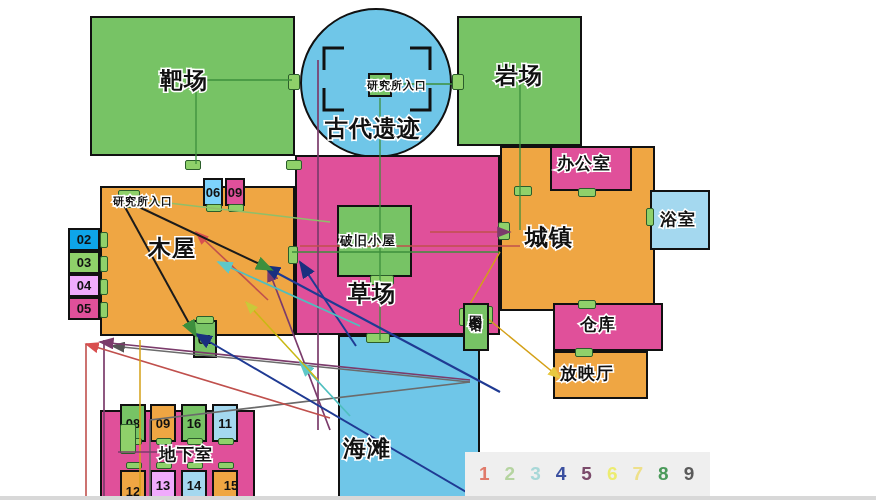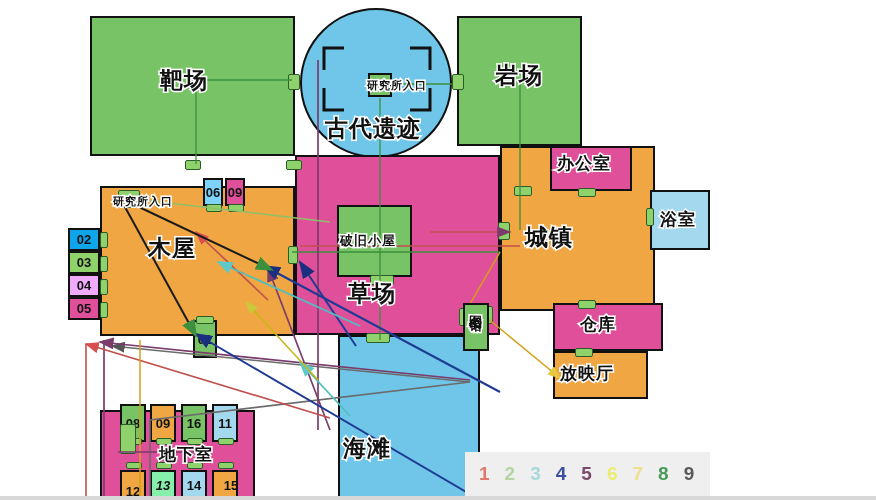--- a/index.html
+++ b/index.html
@@ -52,21 +52,21 @@
       <div class="rm" style="left: 68px; top: 251px; width: 32px; height: 23px; background: rgb(143, 209, 106);">03</div>
       <div class="rm" style="left: 68px; top: 274px; width: 32px; height: 23px; background: #f0abfc;">04</div>
       <div class="rm" style="left: 68px; top: 297px; width: 32px; height: 23px; background: rgb(224, 80, 154);">05</div>
       <div class="rm" style="left: 203px; top: 178px; width: 20px; height: 28px; background: #7dd3fc;">06</div>
       <div class="rm" style="left: 225px; top: 178px; width: 20px; height: 28px; background: rgb(224, 80, 154);">09</div>
       <div class="rm" style="left: 120px; top: 404px; width: 26px; height: 38px; background: rgb(119, 195, 101);">08</div>
       <div class="rm" style="left: 150px; top: 404px; width: 26px; height: 38px; background: rgb(239, 166, 67);">09</div>
       <div class="rm" style="left: 181px; top: 404px; width: 26px; height: 38px; background: rgb(119, 195, 101);">16</div>
       <div class="rm" style="left: 212px; top: 404px; width: 26px; height: 38px; background: rgb(164, 216, 239);">11</div>
       <div class="rm" style="left: 120px; top: 470px; width: 26px; height: 42px; background: rgb(239, 166, 67);">12</div>
-      <div class="rm" style="left: 150px; top: 470px; width: 26px; height: 30px; background: #86efac; font-style: italic;">13</div>
+      <div class="rm" style="left: 150px; top: 470px; width: 26px; height: 30px; background: #f0abfc;">13</div>
       <div class="rm" style="left: 181px; top: 470px; width: 26px; height: 30px; background: rgb(164, 216, 239);">14</div>
       <div class="rm" style="left: 212px; top: 470px; width: 26px; height: 30px; background: rgb(239, 166, 67); padding-left: 12px;">15</div>
     </div>
   <div id="doors">
       <div class="door" style="left: 288px; top: 74px; width: 12px; height: 16px;"></div>
       <div class="door" style="left: 452px; top: 74px; width: 12px; height: 16px;"></div>
       <div class="door" style="left: 286px; top: 160px; width: 16px; height: 10px;"></div>
       <div class="door" style="left: 368px; top: 75px; width: 22px; height: 22px;"></div>
       <div class="door" style="left: 288px; top: 246px; width: 10px; height: 18px;"></div>
       <div class="door" style="left: 498px; top: 222px; width: 12px; height: 18px;"></div>

